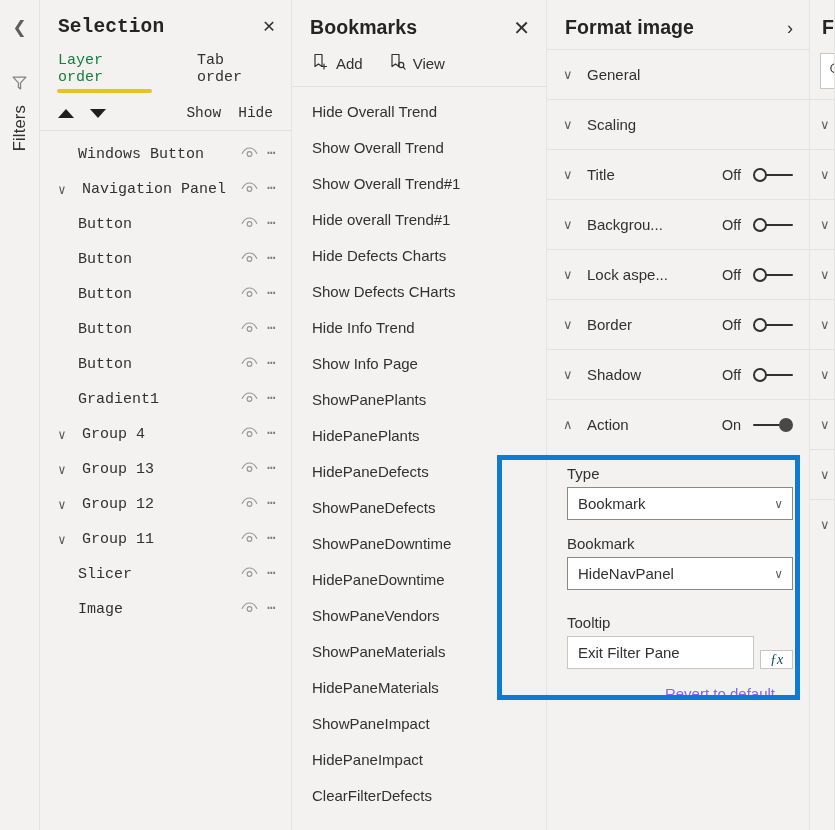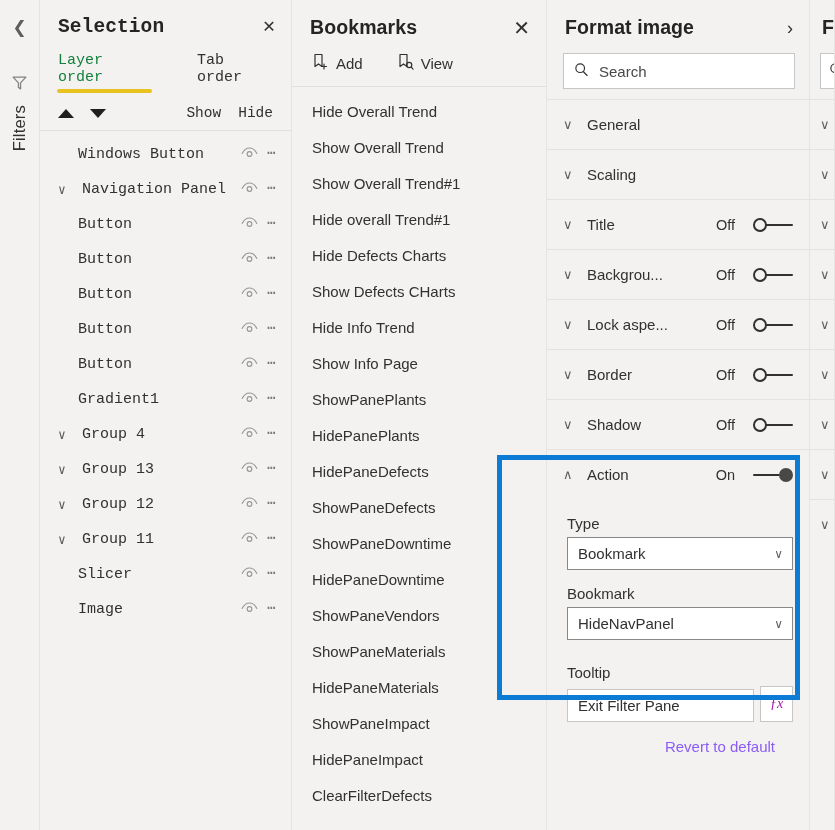--- a/index.html
+++ b/index.html
@@ -64,21 +64,21 @@
   }
   .layer-row .lchev{ width:20px; font-size:13px; color:#605e5c; flex:0 0 20px;}
   .layer-row .lname{ flex:1; font-size:15px; color:#323130; white-space:nowrap; overflow:hidden; text-overflow:ellipsis;}
   .layer-row.indent .lname{ padding-left:4px;}
   .layer-row .lacts{ display:flex; align-items:center; gap:9px; flex:0 0 auto;}
   .eye-ico{ opacity:.62; display:block;}
   .dots{ font-size:14px; color:#7a7876; letter-spacing:1.4px; line-height:1; padding-bottom:4px;}
 
   
   #bookmarks-pane{ width:255px; flex:0 0 255px;}
-  .bm-toolbar{ display:flex; gap:34px; padding:4px 18px 12px 20px; align-items:center;}
+  .bm-toolbar{ display:flex; gap:26px; padding:4px 18px 12px 20px; align-items:center;}
   .bm-tbtn{ display:flex; align-items:center; gap:7px; cursor:pointer;}
   .bm-tbtn span{ font-size:15px; color:#323130;}
   .bm-sep{ height:1px; background:#e1dfdd;}
   .bm-list{ padding-top:6px;}
   .bm-item{
     height:36px; display:flex; align-items:center;
     padding:0 18px 0 20px; font-size:15px; color:#323130; cursor:pointer;
     white-space:nowrap;
   }
 
@@ -94,21 +94,21 @@
     font-family:inherit; background:transparent; width:100%;
   }
   .search-box input::placeholder{ color:#4a4846; opacity:1;}
   .fmt-rows{ }
   .fmt-row{
     height:50px; display:flex; align-items:center; gap:10px;
     padding:0 16px 0 16px; border-top:1px solid #e4e2e0; cursor:pointer;
   }
   .fmt-row .fchev{ font-size:13px; color:#605e5c; width:14px; flex:0 0 14px;}
   .fmt-row .flabel{ font-size:15px; color:#323130; flex:1; white-space:nowrap; overflow:hidden;}
-  .toggle-wrap{ display:flex; align-items:center; gap:18px; flex:0 0 auto;}
+  .toggle-wrap{ display:flex; align-items:center; gap:12px; flex:0 0 auto;}
   .toggle-state{ font-size:14.5px; color:#323130;}
   .tgl{ position:relative; width:40px; height:16px; display:flex; align-items:center;}
   .tgl .bar{ position:absolute; height:2px; background:#323130; border-radius:2px;}
   .tgl .knob{ position:absolute; width:14px;height:14px;border-radius:50%;}
   .tgl.off .bar{ left:12px; right:0;}
   .tgl.off .knob{ left:0; border:2px solid #323130; background:#f3f2f1;}
   .tgl.on .bar{ left:0; right:13px;}
   .tgl.on .knob{ right:0; background:#4a4846; border:2px solid #4a4846;}
 
   
@@ -121,23 +121,23 @@
   }
   .dd span.val{ font-size:15px; color:#323130;}
   .dd span.dchev{ font-size:12px; color:#605e5c;}
   .tt-row{ display:flex; gap:6px; align-items:flex-end;}
   .tt-input{
     flex:1; height:33px; background:#fff; border:1px solid #c8c6c4;
     display:flex; align-items:center; padding:0 10px;
   }
   .tt-input input{ border:0;outline:0;font-size:15px;color:#323130;font-family:inherit;width:100%;background:transparent;}
   .fx-btn{
-    width:33px;height:36px;background:#fff;border:1px solid #c8c6c4;
+    width:33px;height:19px;background:#fff;border:1px solid #c8c6c4;
     display:flex;align-items:center;justify-content:center;cursor:pointer;
-    font-style:italic; font-size:14px; color:#a21caf;
+    font-style:italic; font-size:14px; color:#0c4a6e;
     font-family:"Liberation Serif","DejaVu Serif",serif;
   }
   .revert{ text-align:right; padding:16px 18px 0 0;}
   .revert span{ font-size:15px; color:#8b5cf6; cursor:pointer;}
 
   
   .callout{
     position:absolute; border:5px solid #0c7bd6; pointer-events:none;
     z-index:40;
   }
@@ -397,31 +397,20 @@
         <div class="bm-item">ClearFilterDefects</div>
       </div>
   </div>
 
   <div class="pane" id="format-pane">
     <div class="pane-head">
       <div class="pane-title">Format image</div>
       <div class="pane-arrow">›</div>
     </div>
 
-    <div class="search-wrap">
-      <div class="search-box">
-        <span>
-          <svg width="15" height="15" viewBox="0 0 16 16" aria-hidden="true">
-            <circle cx="6.6" cy="6.6" r="4.6" fill="none" stroke="#323130" stroke-width="1.25"></circle>
-            <path d="M10.1 10.4L14 14.4" stroke="#323130" stroke-width="1.25" stroke-linecap="round"></path>
-          </svg>
-        </span>
-        <input type="text" placeholder="Search" style="">
-      </div>
-    </div>
 
     <div class="fmt-rows" id="fmt-rows">
         <div class="fmt-row">
           <span class="fchev">∨</span>
           <span class="flabel">General</span>
         </div>
         <div class="fmt-row">
           <span class="fchev">∨</span>
           <span class="flabel">Scaling</span>
         </div>

